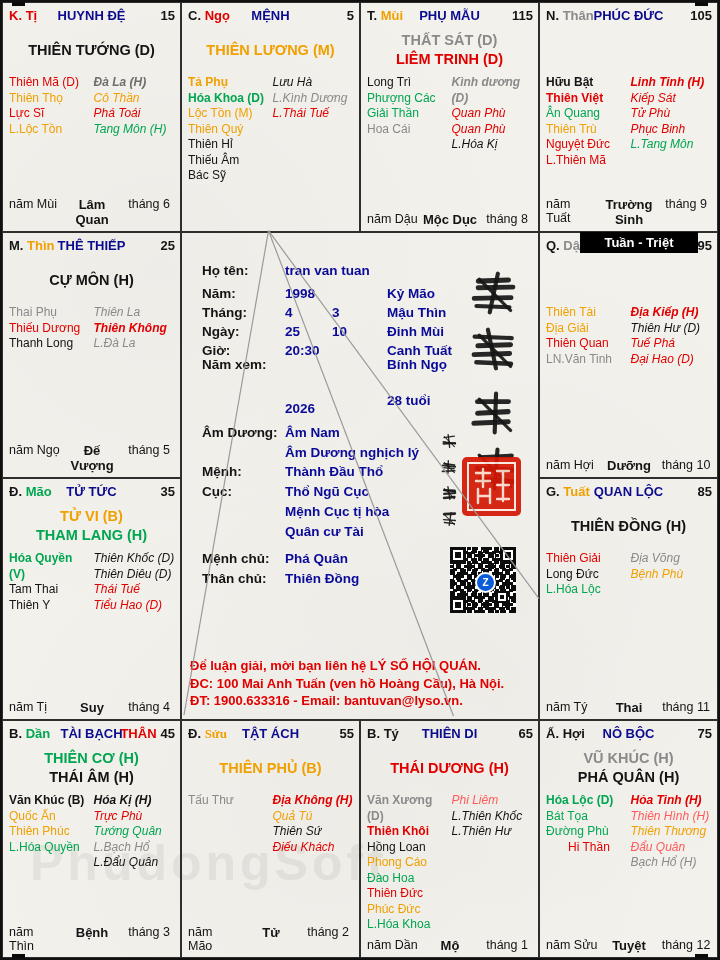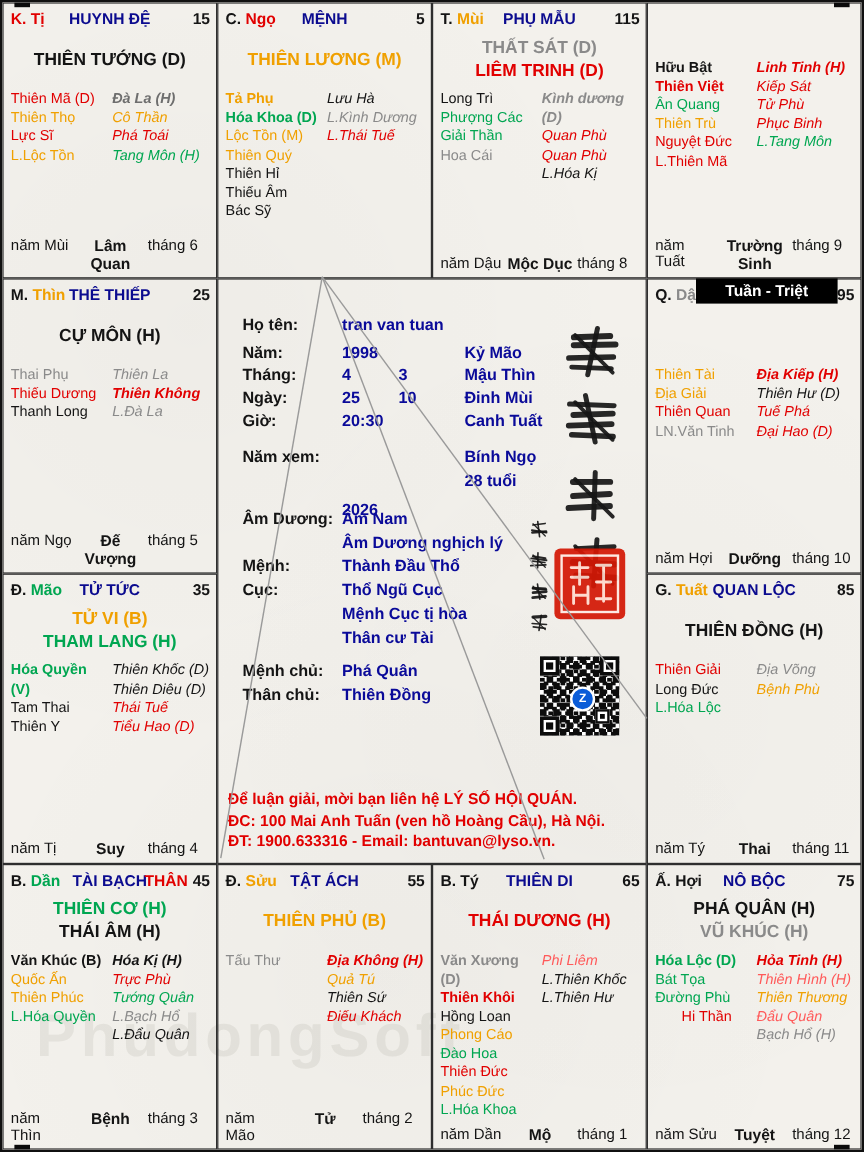--- a/index.html
+++ b/index.html
@@ -24,21 +24,21 @@
   .pright{position:absolute;right:5px;top:5px;display:flex;gap:4px;}
   .mains{height:42px;display:flex;flex-direction:column;justify-content:center;text-align:center;
     font-size:14.5px;font-weight:bold;line-height:19px;}
   .stars{display:flex;font-size:12px;line-height:15.5px;margin-top:4px;}
   .scol{width:50%;box-sizing:border-box;}
   .scol.l{padding-left:6px;}
   .scol.r{padding-left:2px;font-style:italic;}
   .pfoot{position:absolute;left:6px;right:5px;bottom:4px;display:flex;font-size:12.5px;color:#141414;}
   .pfoot span:nth-child(1){flex:1;text-align:left;}
   .pfoot span:nth-child(2){flex:1.2;text-align:center;font-weight:bold;font-size:13px;}
-  .pfoot span:nth-child(3){flex:1;text-align:left;}
+  .pfoot span:nth-child(3){flex:1;text-align:center;}
   #center{grid-area:c;position:relative;border:1px solid #2e2e2e;font-size:13.5px;}
   .crow{position:absolute;white-space:nowrap;}
   .clabel{font-weight:bold;color:#141414;}
   .cval{position:absolute;top:0;font-weight:bold;color:#0a0a99;white-space:nowrap;}
   #contact{position:absolute;left:8px;top:424px;font-size:13px;font-weight:bold;color:#e10000;line-height:17.5px;white-space:nowrap;}
   #calligraphy{position:absolute;left:250px;top:22px;width:110px;height:300px;}
   #seal{position:absolute;left:282px;top:226px;width:55px;height:55px;background:#d41805;opacity:.93;
     box-shadow:0 0 0 2px #d41805;border-radius:3px;}
   #seal svg{position:absolute;inset:0;}
   #qr{position:absolute;left:268px;top:314px;width:66px;height:66px;background:#fff;
@@ -139,20 +139,23 @@
             <div style="color: rgb(20, 20, 20);">L.Hóa Kị</div>
           </div>
         </div>
         <div class="pfoot">
           <span>năm Dậu</span>
           <span>Mộc Dục</span>
           <span>tháng 8</span>
         </div>
       </div>
       <div class="palace" style="grid-area: than;">
+        <div class="ph"><span class="canchi"><span style="color: rgb(20, 20, 20);">N. </span><span style="color: rgb(138, 138, 138);">Thân</span></span><span class="pname">PHÚC ĐỨC</span><span class="pright">
+            <span style="color: rgb(20, 20, 20);">105</span>
+          </span></div>
         <div class="mains"></div>
         <div class="stars">
           <div class="scol l">
             <div style="color: rgb(20, 20, 20); font-weight: bold;">Hữu Bật</div>
             <div style="color: rgb(225, 0, 0); font-weight: bold;">Thiên Việt</div>
             <div style="color: rgb(0, 166, 81);">Ân Quang</div>
             <div style="color: rgb(240, 160, 0);">Thiên Trù</div>
             <div style="color: rgb(225, 0, 0);">Nguyệt Đức</div>
             <div style="color: rgb(225, 0, 0);">L.Thiên Mã</div>
           </div>
@@ -295,21 +298,21 @@
             <div style="color: rgb(20, 20, 20);">L.Đẩu Quân</div>
           </div>
         </div>
         <div class="pfoot">
           <span>năm Thìn</span>
           <span>Bệnh</span>
           <span>tháng 3</span>
         </div>
       </div>
       <div class="palace" style="grid-area: suu;">
-        <div class="ph"><span class="canchi"><span style="color: rgb(20, 20, 20);">Đ. </span><span style="color: rgb(240, 160, 0);">Sửu</span></span><span class="pname">TẬT ÁCH</span><span class="pright">
+        <div class="ph"><span class="canchi"><span style="color: rgb(20, 20, 20);">Đ. </span><span style="color: rgb(240, 160, 0); font-family: Liberation Serif, serif;">Sửu</span></span><span class="pname">TẬT ÁCH</span><span class="pright">
             <span style="color: rgb(20, 20, 20);">55</span>
           </span></div>
         <div class="mains">
           <div style="color: rgb(240, 160, 0);">THIÊN PHỦ (B)</div>
         </div>
         <div class="stars">
           <div class="scol l">
             <div style="color: rgb(138, 138, 138);">Tấu Thư</div>
           </div>
           <div class="scol r">
@@ -353,22 +356,22 @@
           <span>năm Dần</span>
           <span>Mộ</span>
           <span>tháng 1</span>
         </div>
       </div>
       <div class="palace" style="grid-area: hoi;">
         <div class="ph"><span class="canchi"><span style="color: rgb(20, 20, 20);">Ấ. </span><span style="color: rgb(20, 20, 20);">Hợi</span></span><span class="pname">NÔ BỘC</span><span class="pright">
             <span style="color: rgb(20, 20, 20);">75</span>
           </span></div>
         <div class="mains">
+          <div style="color: rgb(138, 138, 138);">VŨ KHÚC (H)</div>
           <div style="color: rgb(20, 20, 20);">PHÁ QUÂN (H)</div>
-          <div style="color: rgb(138, 138, 138);">VŨ KHÚC (H)</div>
         </div>
         <div class="stars">
           <div class="scol l">
             <div style="color: rgb(0, 166, 81); font-weight: bold;">Hóa Lộc (D)</div>
             <div style="color: rgb(0, 166, 81);">Bát Tọa</div>
             <div style="color: rgb(0, 166, 81);">Đường Phù</div>
             <div style="color: rgb(225, 0, 0); margin-left: 22px;">Hi Thần</div>
           </div>
           <div class="scol r">
             <div style="color: rgb(225, 0, 0); font-weight: bold;">Hỏa Tinh (H)</div>
@@ -472,35 +475,35 @@
       <div id="contact">
           <div>Để luận giải, mời bạn liên hệ LÝ SỐ HỘI QUÁN.</div>
           <div>ĐC: 100 Mai Anh Tuấn (ven hồ Hoàng Cầu), Hà Nội.</div>
           <div>ĐT: 1900.633316 - Email: bantuvan@lyso.vn.</div>
         </div>
     <div class="crow" style="left: 20px; top: 30px; right: 4px;"><span class="clabel">Họ tên:</span><span class="cval" style="left: 83px;">tran van tuan</span></div>
         <div class="crow" style="left: 20px; top: 53px; right: 4px;"><span class="clabel">Năm:</span><span class="cval" style="left: 83px;">1998</span><span class="cval" style="left: 185px;">Kỷ Mão</span></div>
         <div class="crow" style="left: 20px; top: 72px; right: 4px;"><span class="clabel">Tháng:</span><span class="cval" style="left: 83px;">4</span><span class="cval" style="left: 130px;">3</span><span class="cval" style="left: 185px;">Mậu Thìn</span></div>
         <div class="crow" style="left: 20px; top: 91px; right: 4px;"><span class="clabel">Ngày:</span><span class="cval" style="left: 83px;">25</span><span class="cval" style="left: 130px;">10</span><span class="cval" style="left: 185px;">Đinh Mùi</span></div>
         <div class="crow" style="left: 20px; top: 110px; right: 4px;"><span class="clabel">Giờ:</span><span class="cval" style="left: 83px;">20:30</span><span class="cval" style="left: 185px;">Canh Tuất</span></div>
-        <div class="crow" style="left: 20px; top: 140px; right: 4px;"><span class="clabel">Năm xem:</span><span class="cval" style="left: 83px; margin-top: 44px;">2026</span><span class="cval" style="left: 185px;">Bính Ngọ</span></div>
+        <div class="crow" style="left: 20px; top: 124px; right: 4px;"><span class="clabel">Năm xem:</span><span class="cval" style="left: 83px; margin-top: 44px;">2026</span><span class="cval" style="left: 185px;">Bính Ngọ</span></div>
         <div class="crow" style="left: 20px; top: 160px; right: 4px;">
           <span class="cval" style="left: 185px;">28 tuổi</span>
         </div>
         <div class="crow" style="left: 20px; top: 192px; right: 4px;"><span class="clabel">Âm Dương:</span><span class="cval" style="left: 83px;">Âm Nam</span></div>
         <div class="crow" style="left: 20px; top: 212px; right: 4px;">
           <span class="cval" style="left: 83px;">Âm Dương nghịch lý</span>
         </div>
         <div class="crow" style="left: 20px; top: 231px; right: 4px;"><span class="clabel">Mệnh:</span><span class="cval" style="left: 83px;">Thành Đầu Thổ</span></div>
         <div class="crow" style="left: 20px; top: 251px; right: 4px;"><span class="clabel">Cục:</span><span class="cval" style="left: 83px;">Thổ Ngũ Cục</span></div>
         <div class="crow" style="left: 20px; top: 271px; right: 4px;">
           <span class="cval" style="left: 83px;">Mệnh Cục tị hòa</span>
         </div>
         <div class="crow" style="left: 20px; top: 291px; right: 4px;">
-          <span class="cval" style="left: 83px;">Thân cư Tài</span>
+          <span class="cval" style="left: 83px;">Quân cư Tài</span>
         </div>
         <div class="crow" style="left: 20px; top: 318px; right: 4px;"><span class="clabel">Mệnh chủ:</span><span class="cval" style="left: 83px;">Phá Quân</span></div>
         <div class="crow" style="left: 20px; top: 338px; right: 4px;"><span class="clabel">Thân chủ:</span><span class="cval" style="left: 83px;">Thiên Đồng</span></div>
       </div>
   </div>
 
   <svg id="lines" viewBox="0 0 720 960">
     <line x1="268" y1="230" x2="183" y2="717" stroke="#9a9a9a" stroke-width="1.2"></line>
     <line x1="268" y1="230" x2="454" y2="718" stroke="#9a9a9a" stroke-width="1.2"></line>
     <line x1="268" y1="230" x2="540" y2="600" stroke="#9a9a9a" stroke-width="1.2"></line>

